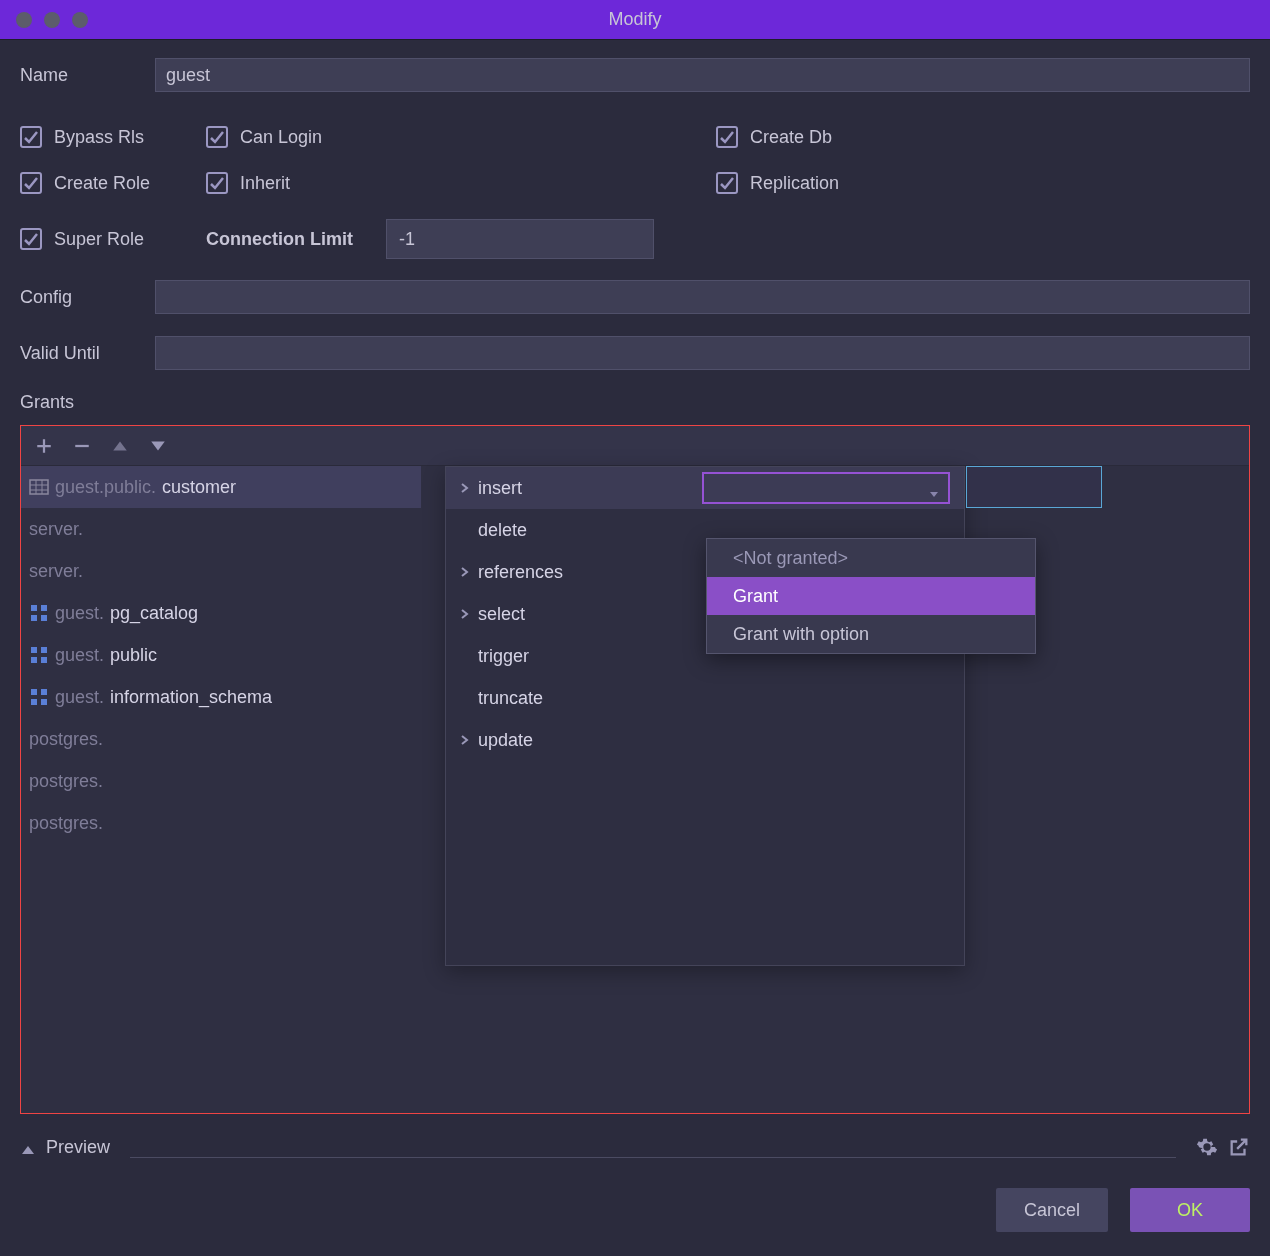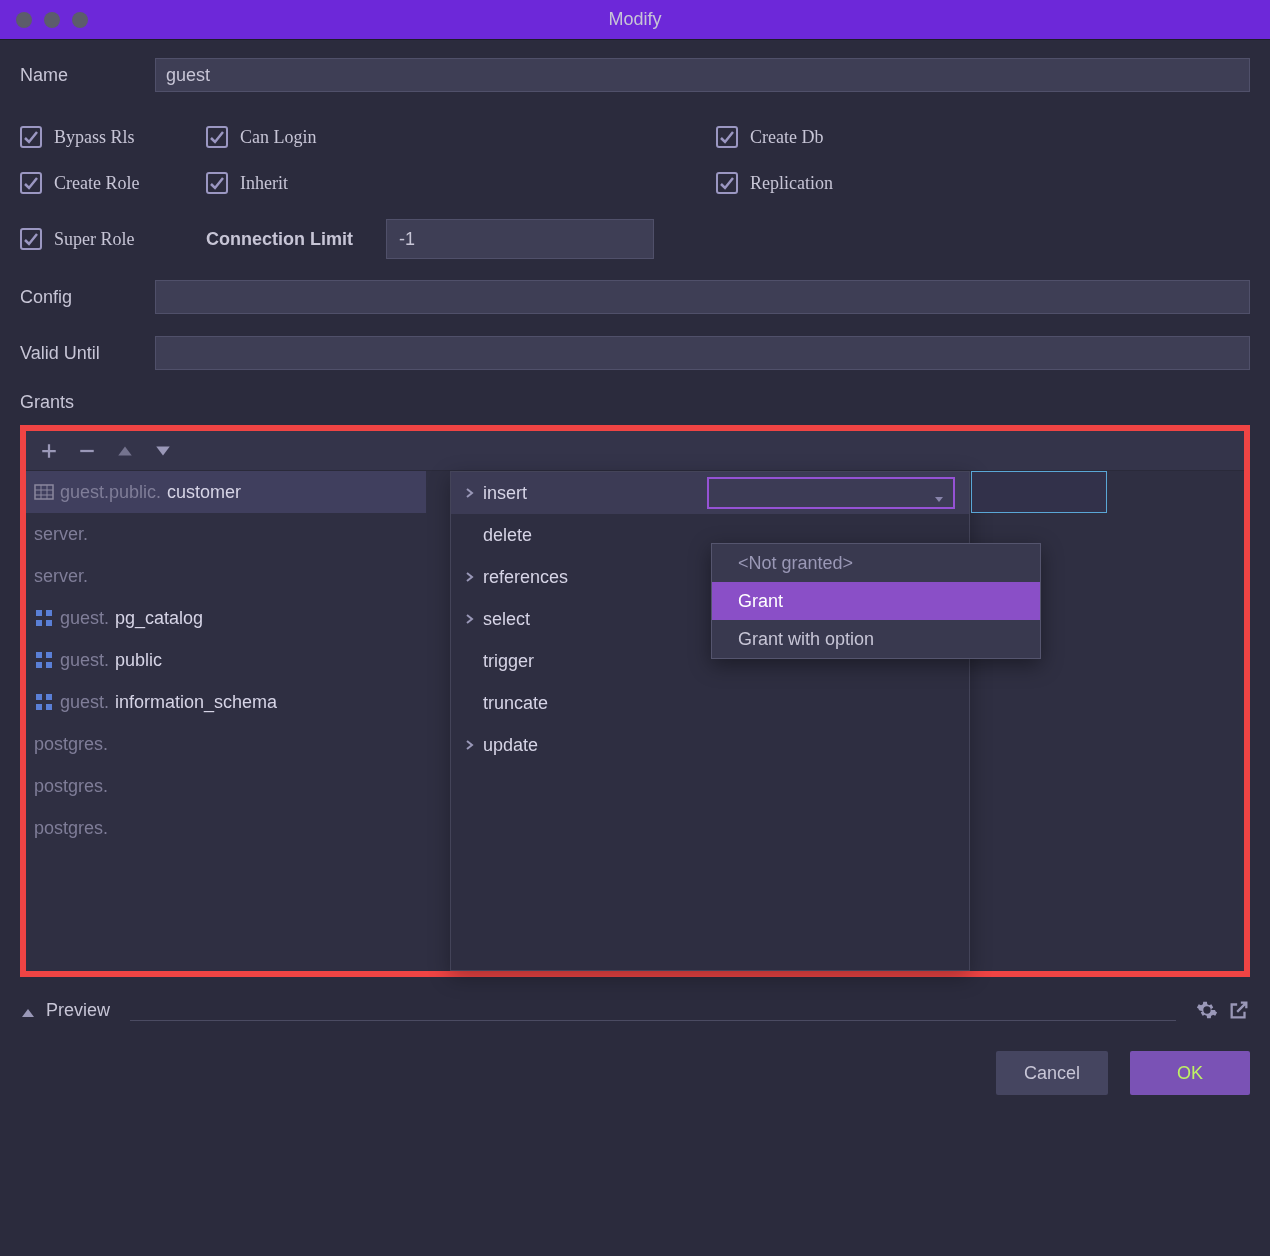--- a/index.html
+++ b/index.html
@@ -50,39 +50,38 @@
     margin-bottom: 10px;
   }
   .chk-col1 { width: 186px; }
   .chk-col2 { width: 510px; }
   .chk-col3 { flex:1; }
   .chk {
     display: flex;
     align-items: center;
     gap: 12px;
     height: 46px;
-    font-family: Liberation Serif, serif;
   }
   .chk-box {
     width: 22px; height: 22px;
     border: 2px solid #9b97c2;
     border-radius: 3px;
     display: flex; align-items: center; justify-content: center;
   }
   .chk-box svg { width: 16px; height: 16px; }
   .chk-label { color: #c7c5d6; }
   .super-row { display:flex; align-items:center; height:46px; margin-bottom:18px;}
   .super-row .chk { width:186px; height:auto;}
   .conn-label { color:#c7c5d6; margin-right:33px;font-weight:bold;}
   .conn-input { width: 268px; background:#3e3e55; border:1px solid #50506a; color:#c7c5d6; height:40px; padding:4px 12px; font-size:18px;}
   .section-label { margin-top:6px; margin-bottom:12px; color:#c7c5d6; }
   .grants-box {
-    border:6px solid #ef4444;
+    border:1px solid #ef4444;
     background:#2f2f42;
-    height: 552px;
+    height: 689px;
     position: relative;
   }
   .grants-toolbar {
     height: 40px;
     background: #34344a;
     display:flex; align-items:center; gap:16px;
     padding-left:12px;
     border-bottom:1px solid #2a2a3a;
   }
   .tool-icon { width:22px; height:22px; display:flex; align-items:center; justify-content:center; color:#9a98b8;}

